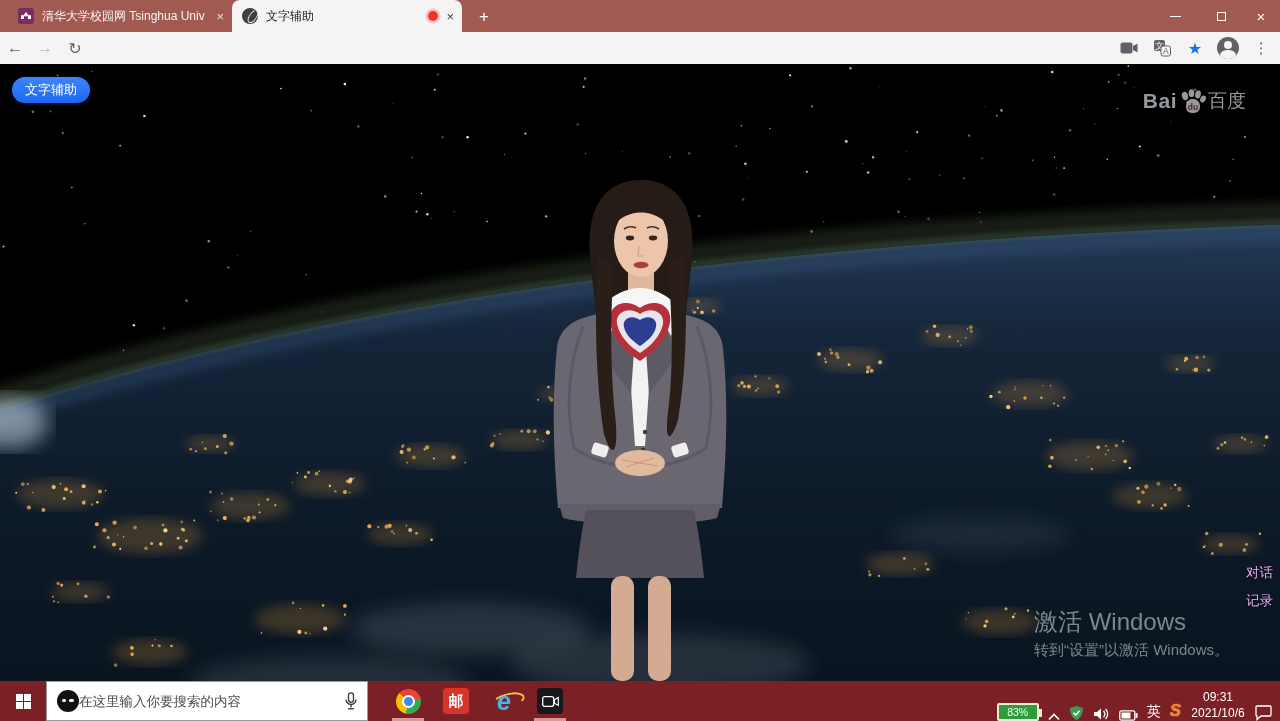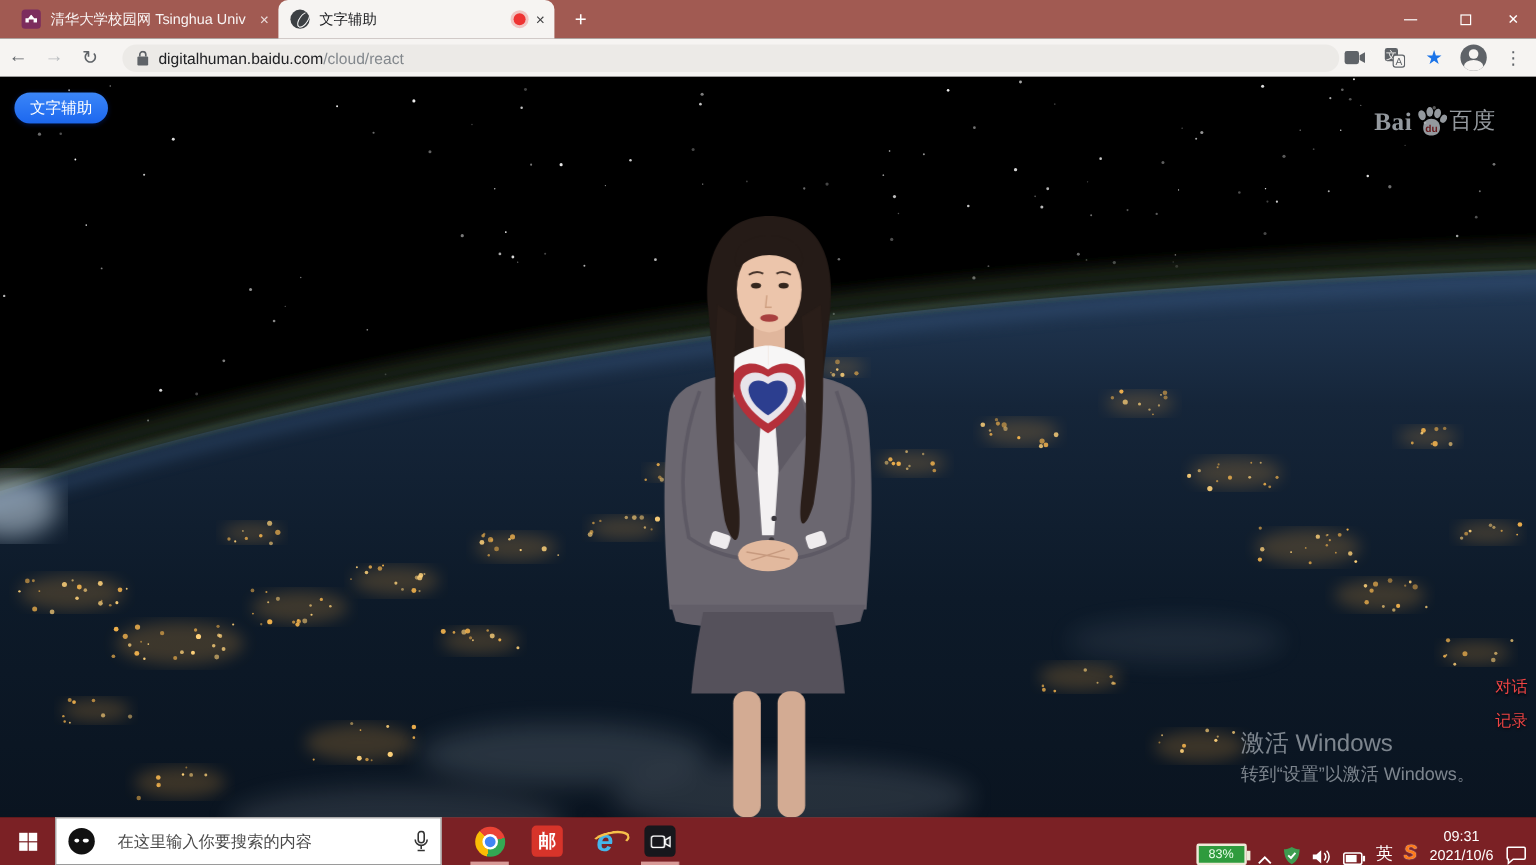--- a/index.html
+++ b/index.html
@@ -48,45 +48,45 @@
   
   .viewport { position:absolute; left:0; top:64px; width:1280px; height:617px; background:#000; overflow:hidden; }
   .scene { position:absolute; inset:0; }
 
   .assist-btn { position:absolute; left:12px; top:13px; height:26px; padding:0 13px; border-radius:14px;
       background:linear-gradient(180deg,#3b86f8,#1c67ef); color:#fff; font-size:13px;
       display:flex; align-items:center; box-shadow:0 1px 4px rgba(0,40,140,.5); }
 
   .baidu-logo { position:absolute; right:34px; top:24px; display:flex; align-items:center; gap:2px;
       color:#aeb4ba; opacity:.85; }
-  .logo-bai { font-size:21px; font-weight:bold; letter-spacing:.5px;font-family:Liberation Serif, serif; }
+  .logo-bai { font-size:21px; font-weight:bold; letter-spacing:.5px; }
   .logo-cn { font-size:19px; font-weight:normal; }
 
   .mic-pill { position:absolute; left:521px; top:521px; width:246px; height:44px; border-radius:23px;
       border:2px solid rgba(255,255,255,.95); background:rgba(8,10,16,.42);
       box-shadow:0 0 14px rgba(255,255,255,.55), inset 0 0 10px rgba(255,255,255,.12);
       display:flex; align-items:center; justify-content:center; gap:12px; color:#fff; }
   .mic-pill span { font-size:15px; letter-spacing:2px; }
 
   .side-labels { position:absolute; right:7px; top:500px; display:flex; flex-direction:column; gap:10px;
-      color:#ef4444; font-size:13.5px; text-align:left; }
+      color:#f0abfc; font-size:13.5px; text-align:left; }
   .side-labels div { text-shadow:0 1px 2px rgba(0,0,0,.8); }
 
   .watermark { position:absolute; left:1034px; top:542px; color:rgba(196,202,208,.62); }
-  .wm1 { font-size:20px; }
+  .wm1 { font-size:24px; }
   .wm2 { font-size:15px; margin-top:3px; }
 
   
   .taskbar { position:absolute; left:0; top:681px; width:1280px; height:40px; background:#7b2125;
              display:flex; align-items:center; }
   .startbtn { width:46px; height:40px; display:flex; align-items:center; justify-content:center; }
   .winlogo { width:15px; height:15px; display:grid; grid-template-columns:7px 7px; grid-template-rows:7px 7px; gap:1px; }
   .winlogo i { background:#fff; }
   .searchbox { position:absolute; left:46px; top:0; width:322px; height:40px; background:#fff;
-      border:1px solid #9a9a9a; display:flex; align-items:center; padding:0 10px; gap:19px; }
+      border:1px solid #9a9a9a; display:flex; align-items:center; padding:0 10px; gap:0; }
   .cortana { width:22px; height:22px; border-radius:50%; background:#111; position:relative; flex:none; }
   .cortana::before { content:""; position:absolute; left:5px; top:9px; width:4px; height:3px; border-radius:2px; background:#fff; }
   .cortana::after { content:""; position:absolute; left:12px; top:9px; width:5px; height:3px; border-radius:2px; background:#fff; }
   .searchbox input { flex:1; border:none; outline:none; font-size:13.5px; color:#333;
       font-family:"Liberation Sans",sans-serif; background:transparent; }
   .searchbox input::placeholder { color:#4a4a4a; opacity:1; }
   .tb-app { position:absolute; top:0; width:40px; height:40px; display:flex; align-items:center; justify-content:center; }
   .app-chrome { left:388px; } .app-mail { left:436px; } .app-ie { left:484px; } .app-cam { left:530px; }
   .runline { position:absolute; bottom:0; left:4px; right:4px; height:3px; background:#d89a97; }
   .chrome-ic { width:25px; height:25px; border-radius:50%; position:relative;
@@ -131,27 +131,20 @@
     <div class="winctl max">
         <span class="glyph-max"></span>
       </div>
     <div class="winctl close">×</div>
   </div>
 
   <div class="toolbar">
     <span class="navbtn">←</span>
     <span class="navbtn disabled">→</span>
     <span class="navbtn">↻</span>
-    <div class="omnibox">
-      <svg width="10" height="13" viewBox="0 0 10 13">
-        <rect x="0.5" y="5" width="9" height="7.5" rx="1" fill="#5f6368"></rect>
-        <path d="M2.5 5 V3.5 a2.5 2.5 0 0 1 5 0 V5" fill="none" stroke="#5f6368" stroke-width="1.4"></path>
-      </svg>
-      <span class="urltext"><span>digitalhuman.baidu.com</span><span class="urlpath">/cloud/react</span></span>
-    </div>
     <div class="tb-icons">
       <span class="tb-ic">
         <svg width="18" height="12" viewBox="0 0 18 12">
           <rect x="0.5" y="0.5" width="12" height="11" rx="2" fill="#5f6368"></rect>
           <path d="M13 4 L17.5 1.5 V10.5 L13 8 Z" fill="#5f6368"></path>
         </svg>
       </span>
       <span class="tb-ic">
         <svg width="18" height="18" viewBox="0 0 18 18">
           <rect x="1" y="1" width="11" height="11" rx="2" fill="#5f6368"></rect>

